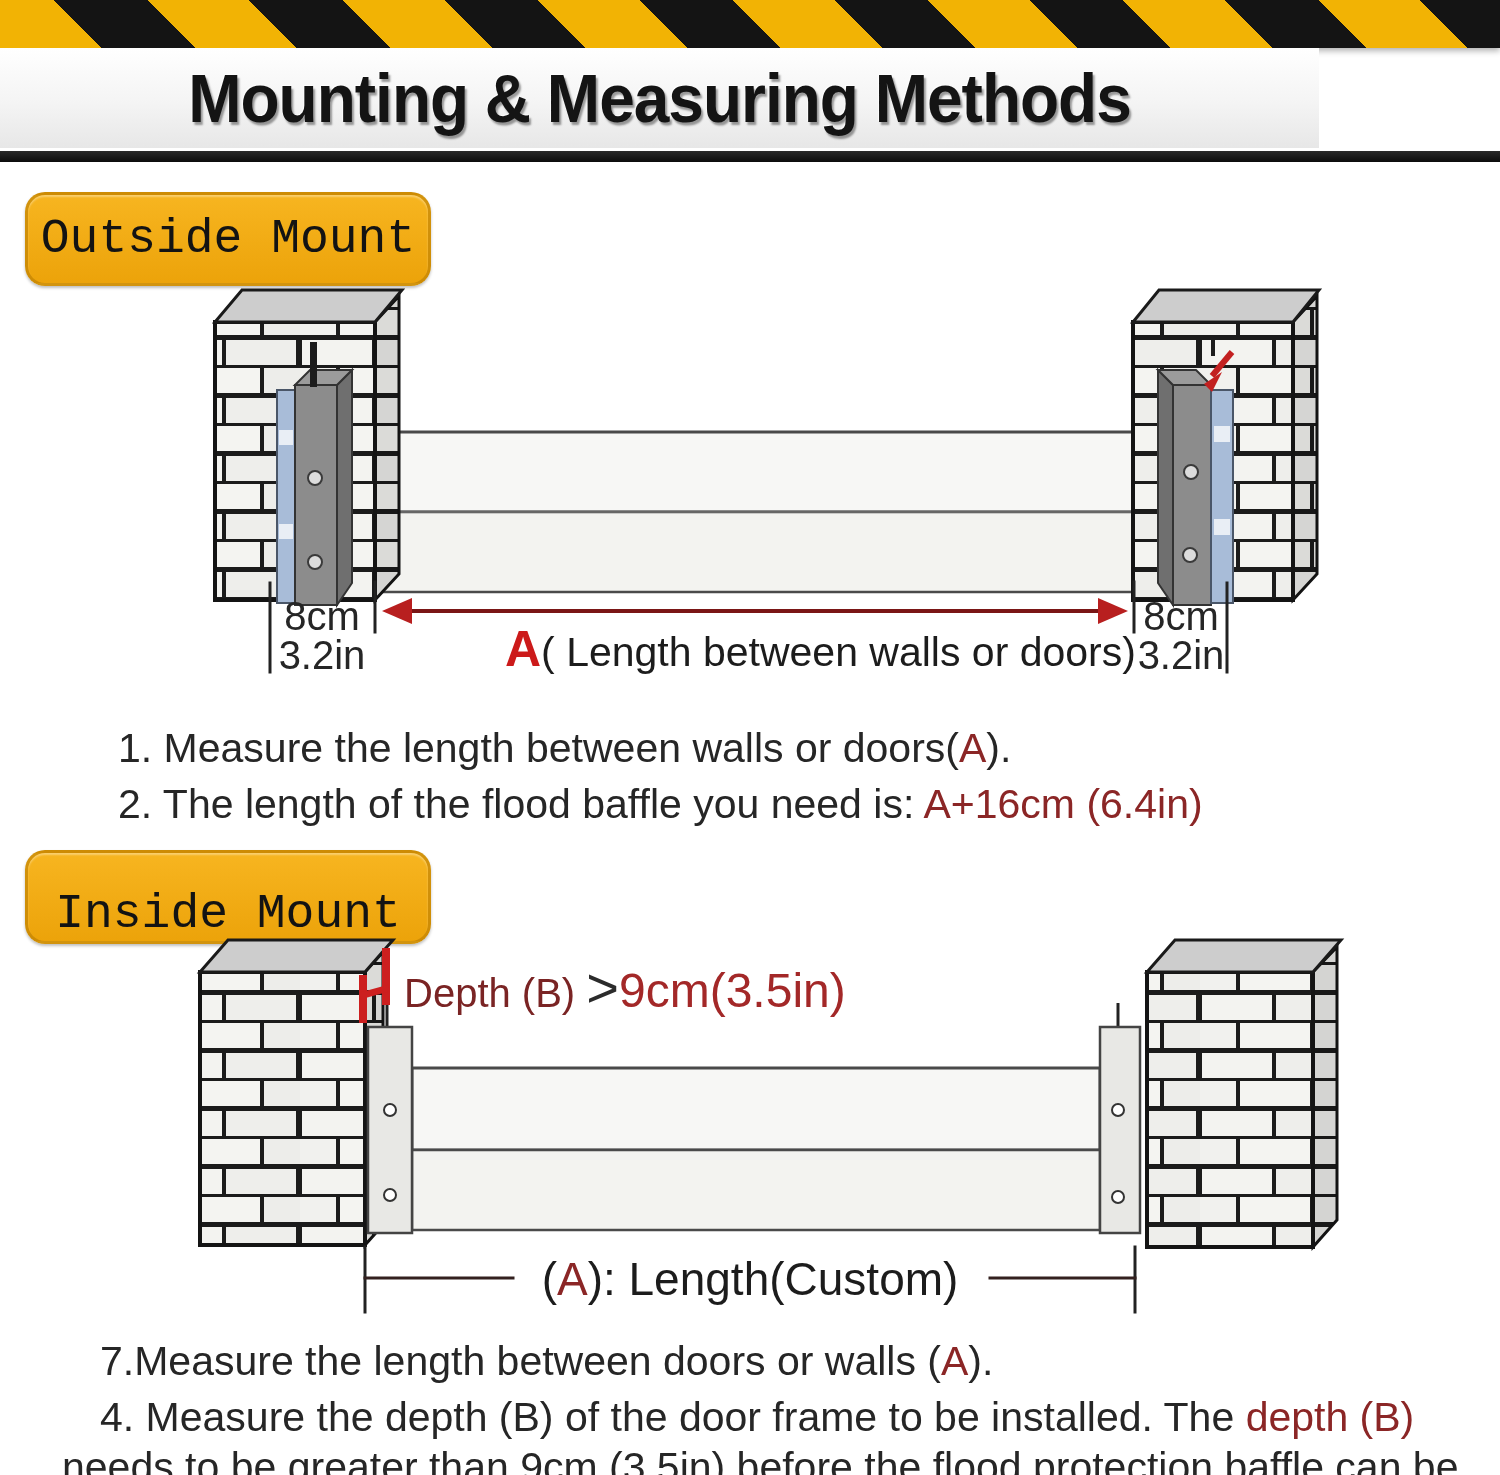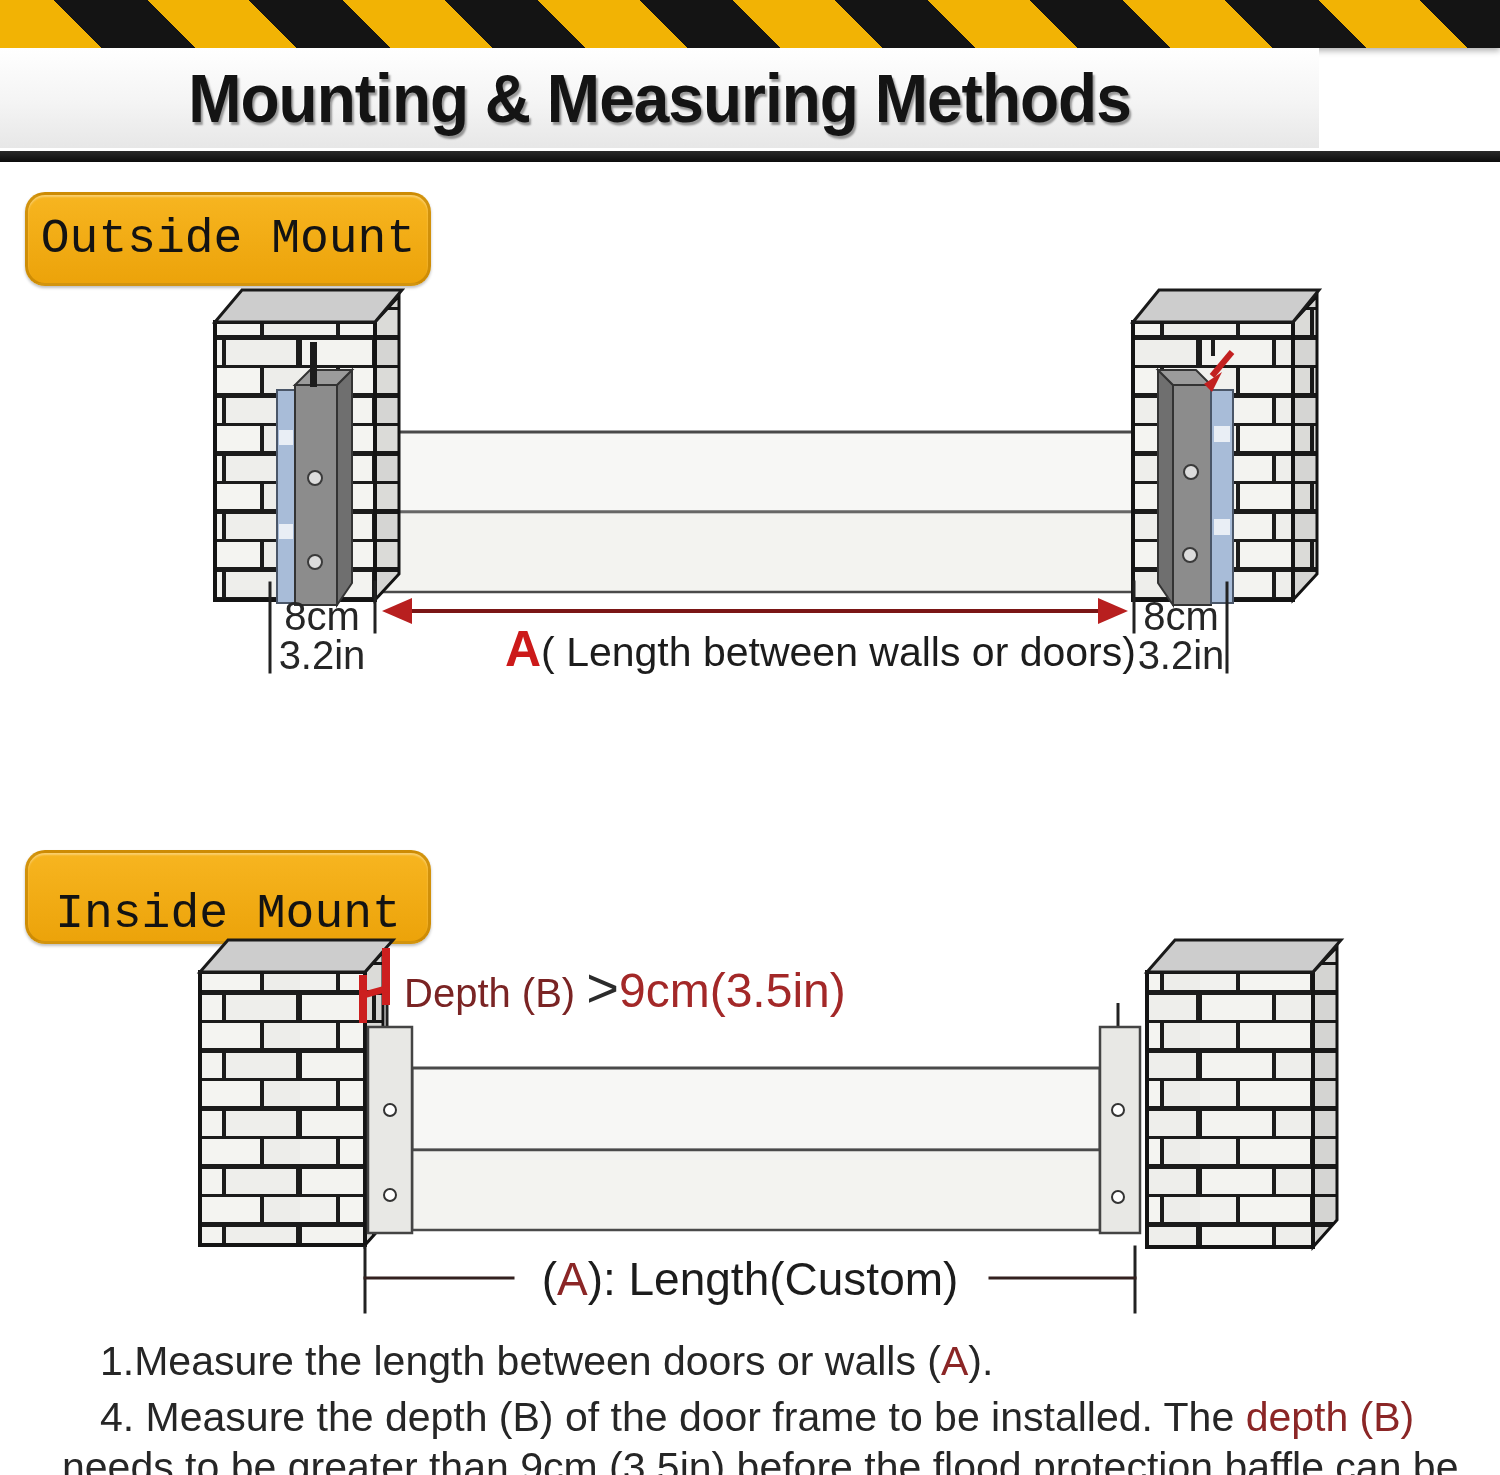--- a/index.html
+++ b/index.html
@@ -152,20 +152,22 @@
   <text x="322" y="350" text-anchor="middle" font-size="40" fill="#262626"><tspan>8cm</tspan></text>
   <text x="322" y="389" text-anchor="middle" font-size="40" fill="#262626"><tspan>3.2in</tspan></text>
   <text x="1181" y="350" text-anchor="middle" font-size="40" fill="#262626"><tspan>8cm</tspan></text>
   <text x="1181" y="389" text-anchor="middle" font-size="40" fill="#262626"><tspan>3.2in</tspan></text>
   <text x="505" y="386">
     <tspan font-size="50" font-weight="bold" fill="#cc1a1a">A</tspan><tspan font-size="41" fill="#1c1c1c">( Length between walls or doors)</tspan>
   </text>
 </svg>
 
 <div class="steps" id="steps-outside">
+  <div><span>1. Measure the length between walls or doors(</span><span class="maroon">A</span><span>).</span></div>
+  <div><span>2. The length of the flood baffle you need is: </span><span class="maroon">A+16cm (6.4in)</span></div>
 </div>
 
 <svg id="diagram-inside" class="diagram" width="1500" height="400" viewBox="0 0 1500 400">
   <defs>
     <pattern id="bricksB" patternUnits="userSpaceOnUse" width="150" height="58">
       <rect width="150" height="58" fill="#1b1b1b"></rect>
       <rect x="2" y="2" width="70" height="25" fill="#f3f3f0"></rect>
       <rect x="76" y="2" width="70" height="25" fill="#eeeeeb"></rect>
       <rect x="-34" y="30" width="70" height="25" fill="#f1f1ee"></rect>
       <rect x="40" y="30" width="70" height="25" fill="#f4f4f1"></rect>
@@ -220,14 +222,14 @@
     <line x1="365" y1="312" x2="365" y2="377" stroke="#222" stroke-width="3"></line>
     <line x1="1135" y1="312" x2="1135" y2="377" stroke="#222" stroke-width="3"></line>
     <line x1="365" y1="343" x2="513" y2="343" stroke="#33201f" stroke-width="3"></line>
     <line x1="990" y1="343" x2="1135" y2="343" stroke="#33201f" stroke-width="3"></line>
   </g>
   <text x="750" y="360" text-anchor="middle">
     <tspan font-size="46" fill="#1c1c1c">(</tspan><tspan font-size="46" fill="#8b2626">A</tspan><tspan font-size="46" fill="#1c1c1c">): Length(Custom)</tspan>
   </text>
 </svg>
 
-<div class="step-inside-1"><span>1.Measure the length between doors or walls (</span><span class="maroon">A</span><span>).</span></div>
+<div class="step-inside-1"><span>7.Measure the length between doors or walls (</span><span class="maroon">A</span><span>).</span></div>
 <div class="step-inside-2"><span>4. Measure the depth (B) of the door frame to be installed. The </span><span class="maroon">depth (B)</span><span> needs to be greater than 9cm (3.5in) before the flood protection baffle can be installed.</span></div>
 
 </body></html>

